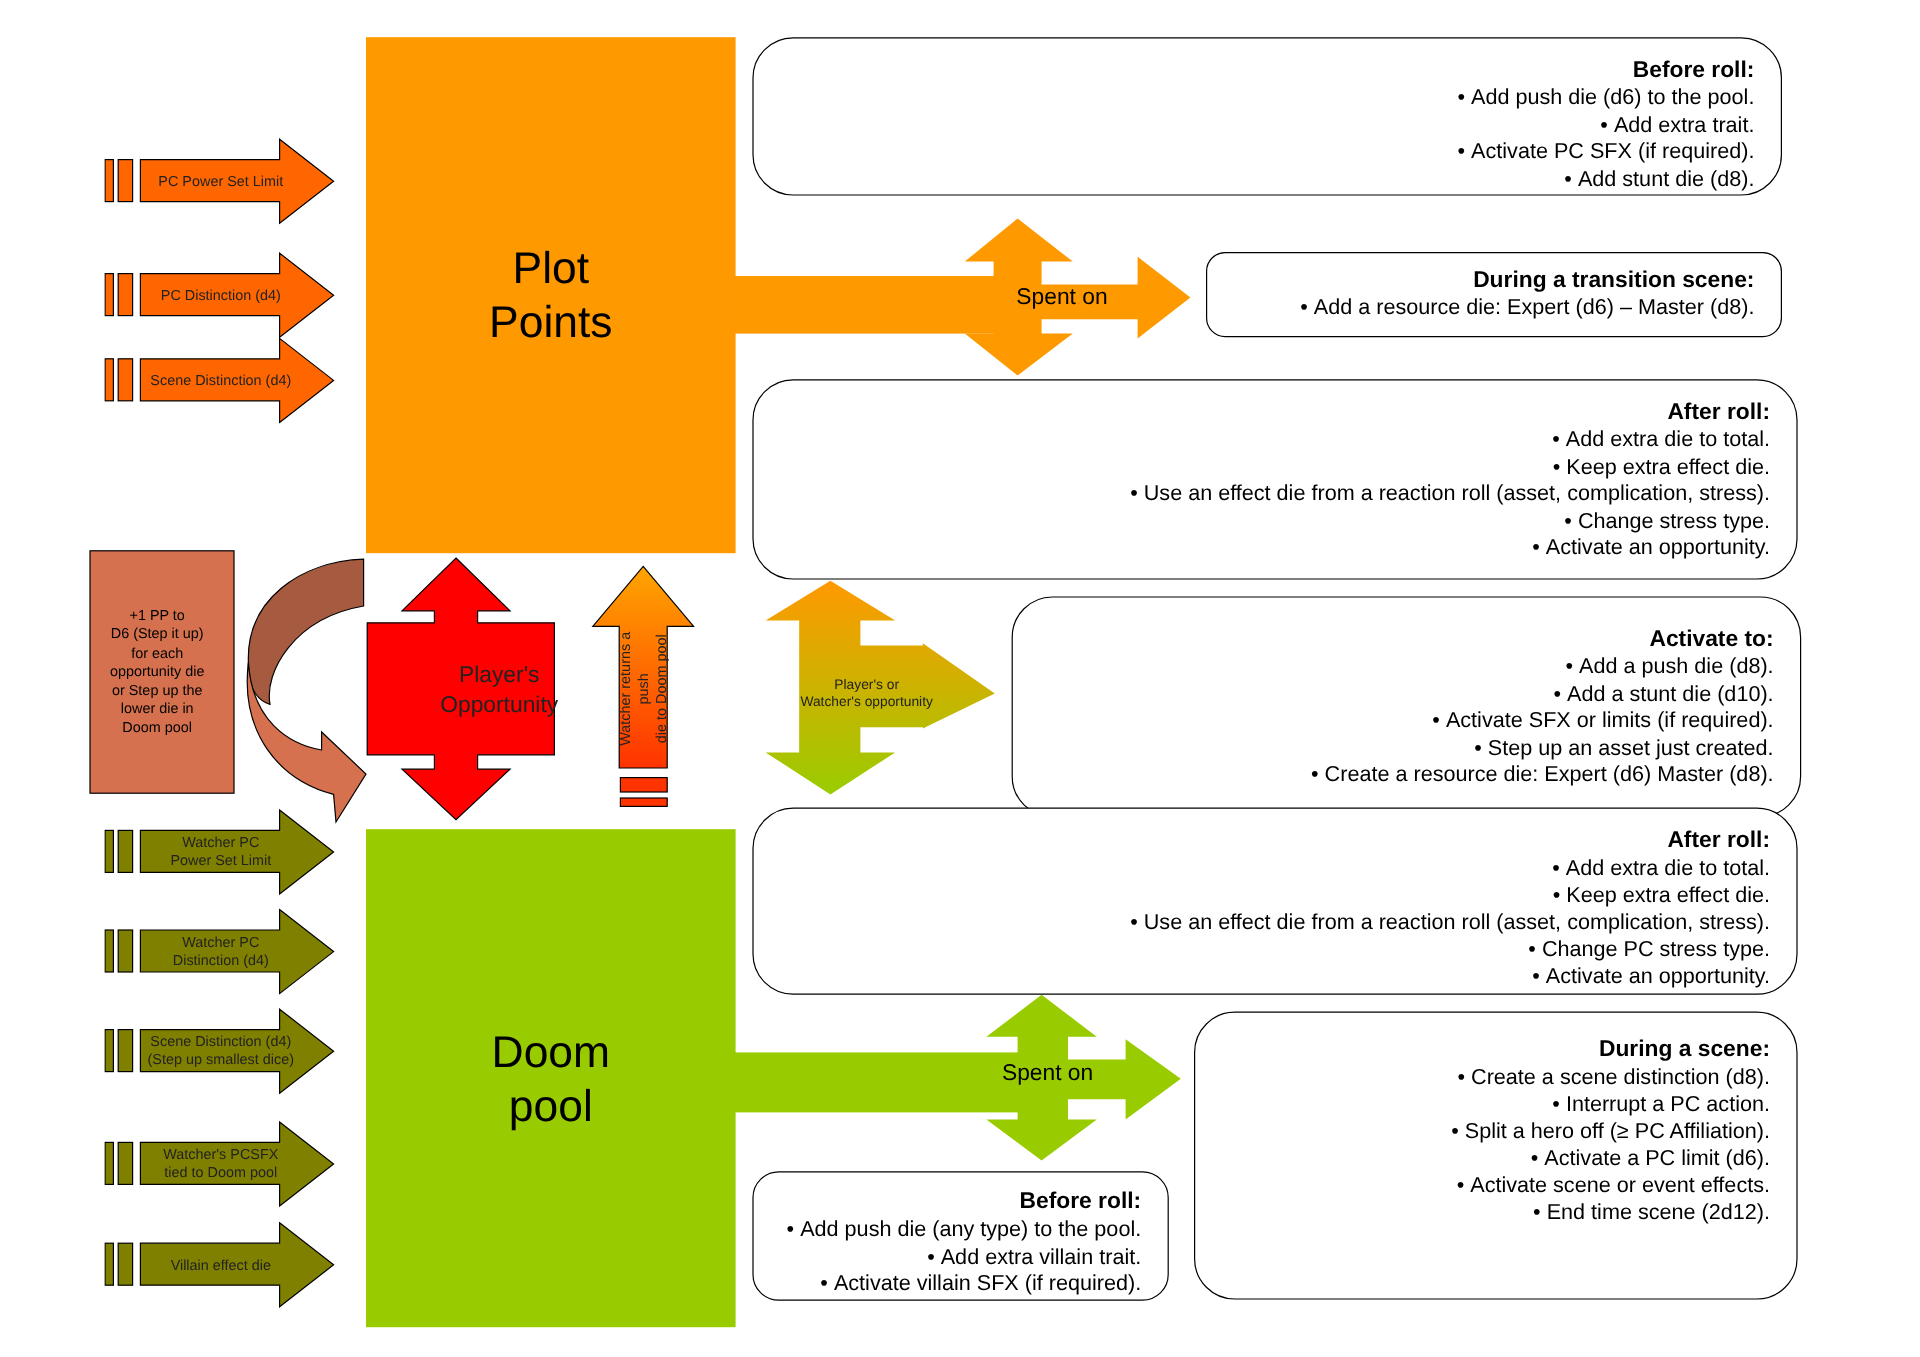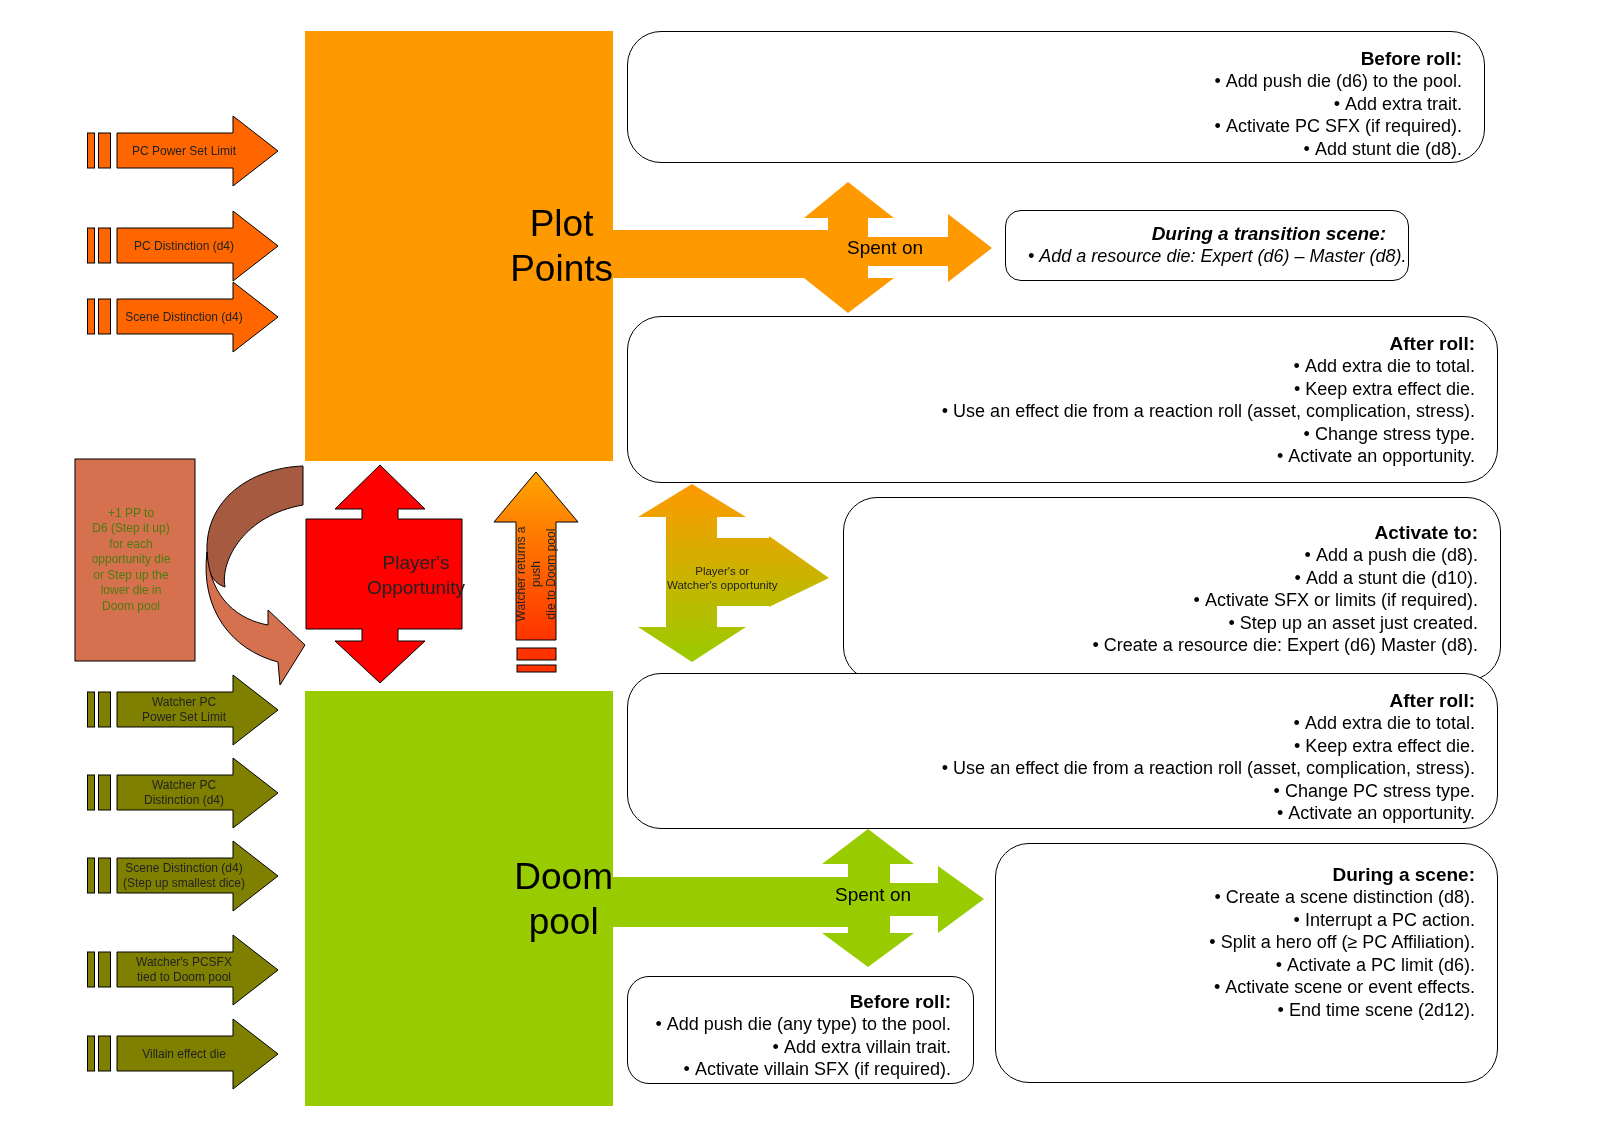--- a/index.html
+++ b/index.html
@@ -1,19 +1,19 @@
 <!DOCTYPE html>
 <html><head>
   <meta charset="utf-8">
   <style>
     html, body { margin: 0; padding: 0; background: #ffffff; }
     body { width: 1600px; height: 1131px; position: relative; overflow: hidden; font-family: "Liberation Sans", sans-serif; color: #000; }
     svg.layer { position: absolute; left: 0; top: 0; }
 
-    .pool { position: absolute; display: flex; align-items: center; justify-content: flex-end; text-align: center; font-size: 37px; line-height: 45px; white-space: pre-line; }
+    .pool { position: absolute; display: flex; align-items: center; justify-content: center; text-align: center; font-size: 37px; line-height: 45px; white-space: pre-line; }
     #plot-points { left: 305px; top: 31px; width: 308px; height: 430px; background: #ff9900; }
     #doom-pool { left: 305px; top: 691px; width: 308px; height: 415px; background: #99cc00; }
 
     .callout { position: absolute; border: 1.5px solid #000; border-radius: 34px; background: #fff; box-sizing: border-box; padding: 14px 22px; text-align: right; }
     .callout .title { font-weight: bold; font-size: 19px; line-height: 22px; }
     .callout ul { list-style: none; margin: 0; padding: 0; }
     .callout li { font-size: 18px; line-height: 22.5px; white-space: nowrap; }
     .callout li::before { content: "\2022\00a0"; }
 
     .left-arrow { position: absolute; width: 195px; height: 72px; }
@@ -145,21 +145,21 @@
     <div class="left-arrow" style="left: 87px; top: 1018px;">
       <svg width="195" height="72">
         <rect x="0.5" y="18" width="7" height="35" fill="#808000" stroke="#000"></rect>
         <rect x="11.5" y="18" width="12" height="35" fill="#808000" stroke="#000"></rect>
         <polygon points="30,18 146,18 146,1 191,36 146,71 146,53 30,53" fill="#808000" stroke="#000"></polygon>
       </svg>
       <div class="label">Villain effect die</div>
     </div>
   </div>
 
-<div class="center-label" style="left:75px; top:459px; width:112px; height:202px; font-size:12px; line-height:15.5px; color:#4d7c0f;">
+<div class="center-label" style="left:75px; top:459px; width:112px; height:202px; font-size:12px; line-height:15.5px; color:#000000;">
   <span>+1 PP to
 D6 (Step it up)
 for each
 opportunity die
 or Step up the
 lower die in
 Doom pool</span>
 </div>
 
 <div class="center-label" style="left:306px; top:540px; width:156px; height:70px; font-size:19px; line-height:25px; color:#222;padding-left:32px;">
@@ -187,21 +187,21 @@
 <div class="callout" style="left:627px; top:31px; width:858px; height:132px; padding-top:16px;">
   <div class="title">Before roll:</div>
   <ul>
       <li>Add push die (d6) to the pool.</li>
       <li>Add extra trait.</li>
       <li>Activate PC SFX (if required).</li>
       <li>Add stunt die (d8).</li>
     </ul>
 </div>
 
-<div class="callout" style="left:1005px; top:210px; width:404px; height:71px; border-radius:16px; padding-top:12px;font-style:italic;">
+<div class="callout" style="left:1005px; top:210px; width:480px; height:71px; border-radius:16px; padding-top:12px;">
   <div class="title">During a transition scene:</div>
   <ul>
       <li>Add a resource die: Expert (d6) – Master (d8).</li>
     </ul>
 </div>
 
 <div class="callout" style="left:627px; top:316px; width:871px; height:167px; padding-top:16px;">
   <div class="title">After roll:</div>
   <ul>
       <li>Add extra die to total.</li>

